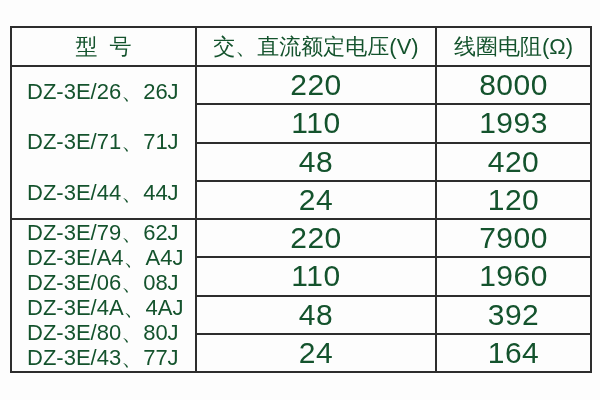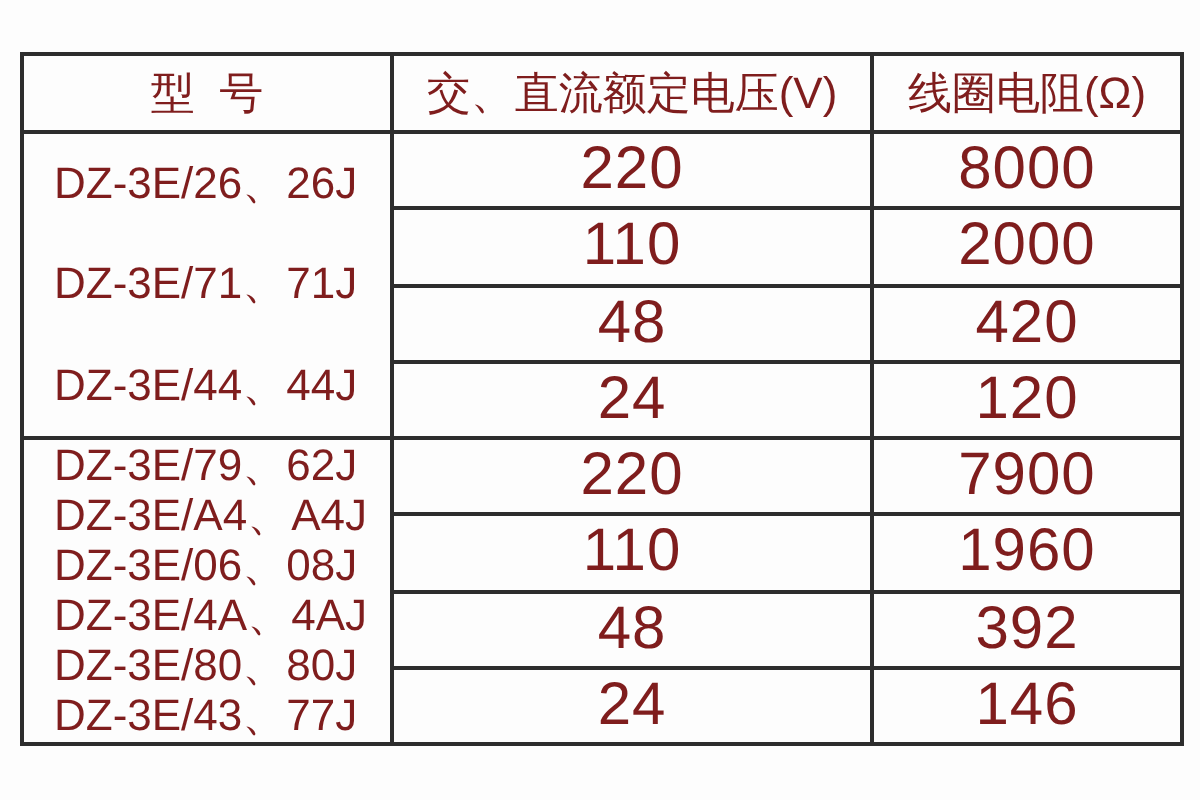--- a/index.html
+++ b/index.html
@@ -29,21 +29,21 @@
     border-collapse: collapse;
     table-layout: fixed;
   }
   table.spec col.c1 { width: 185px; }
   table.spec col.c2 { width: 240px; }
   table.spec col.c3 { width: 155px; }
   table.spec th,
   table.spec td {
     border: 2px solid #2d2d2d;
     padding: 0;
-    color: #7f1d1d;
+    color: #14532d;
     background: #fdfdfd;
   }
   tr.hrow { height: 39px; }
   th {
     font-weight: normal;
     font-size: 22px;
     text-align: center;
     vertical-align: middle;
     white-space: pre;
   }
@@ -95,21 +95,21 @@
             <div>DZ-3E/26、26J</div>
             <div>DZ-3E/71、71J</div>
             <div>DZ-3E/44、44J</div>
           </div>
         </td>
         <td class="num">220</td>
         <td class="num">8000</td>
       </tr>
       <tr>
         <td class="num">110</td>
-        <td class="num">2000</td>
+        <td class="num">1993</td>
       </tr>
       <tr>
         <td class="num">48</td>
         <td class="num">420</td>
       </tr>
       <tr>
         <td class="num">24</td>
         <td class="num">120</td>
       </tr>
 
@@ -130,17 +130,17 @@
       <tr>
         <td class="num">110</td>
         <td class="num">1960</td>
       </tr>
       <tr>
         <td class="num">48</td>
         <td class="num">392</td>
       </tr>
       <tr>
         <td class="num">24</td>
-        <td class="num">146</td>
+        <td class="num">164</td>
       </tr>
     </tbody>
   </table>
 </div>
 
 </body></html>

